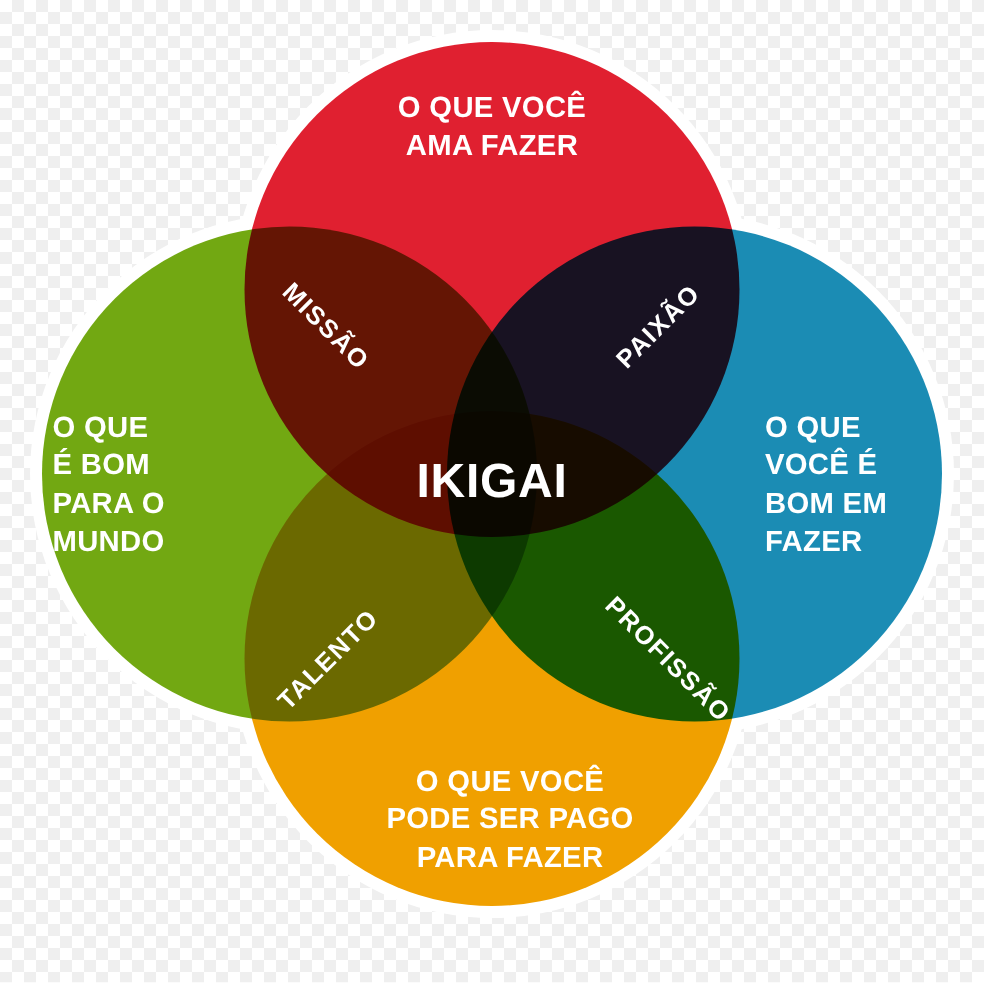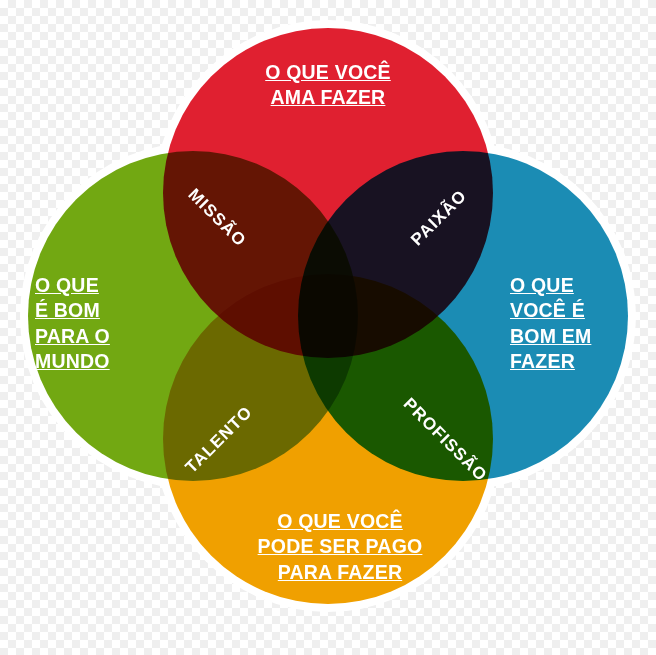--- a/index.html
+++ b/index.html
@@ -59,21 +59,20 @@
   .lobe-label {
     position: absolute;
     color: #ffffff;
     font-weight: 700;
     font-size: 19.5px;
     line-height: 1.30;
     text-align: center;
     letter-spacing: .2px;
     white-space: pre-line;
     pointer-events: auto;
-    text-decoration: underline;
   }
 
   .overlap-label {
     position: absolute;
     color: #ffffff;
     font-weight: 600;
     font-size: 17px;
     letter-spacing: 1.1px;
     white-space: nowrap;
     transform-origin: 50% 50%;
@@ -126,15 +125,16 @@
 PARA FAZER</div>
 
     <div class="overlap-label" style="left:180px; top:208px; transform:rotate(45deg);">MISSÃO</div>
 
     <div class="overlap-label" style="left:404px; top:208px; transform:rotate(-45deg);">PAIXÃO</div>
 
     <div class="overlap-label" style="left:176px; top:430px; transform:rotate(-45deg);">TALENTO</div>
 
     <div class="overlap-label" style="left:390px; top:430px; transform:rotate(45deg);">PROFISSÃO</div>
 
+    <div class="center-label" style="left:228px; top:302px; width:200px;">IKIGAI</div>
 
   </div>
 </div>
 
 </body></html>

